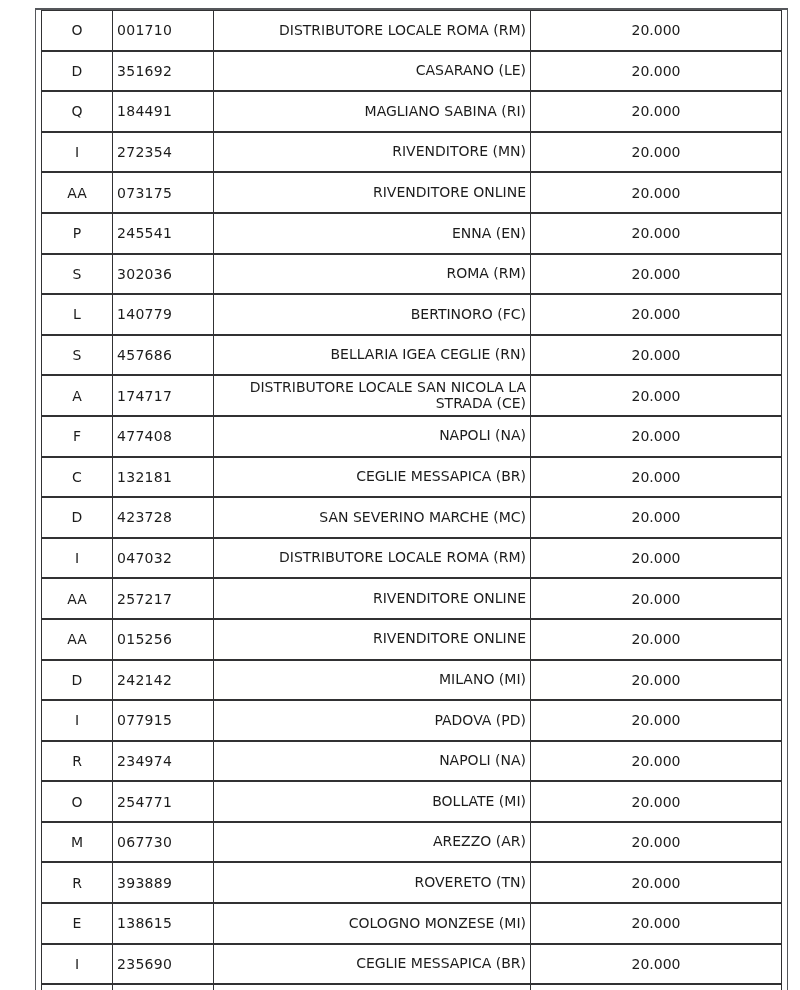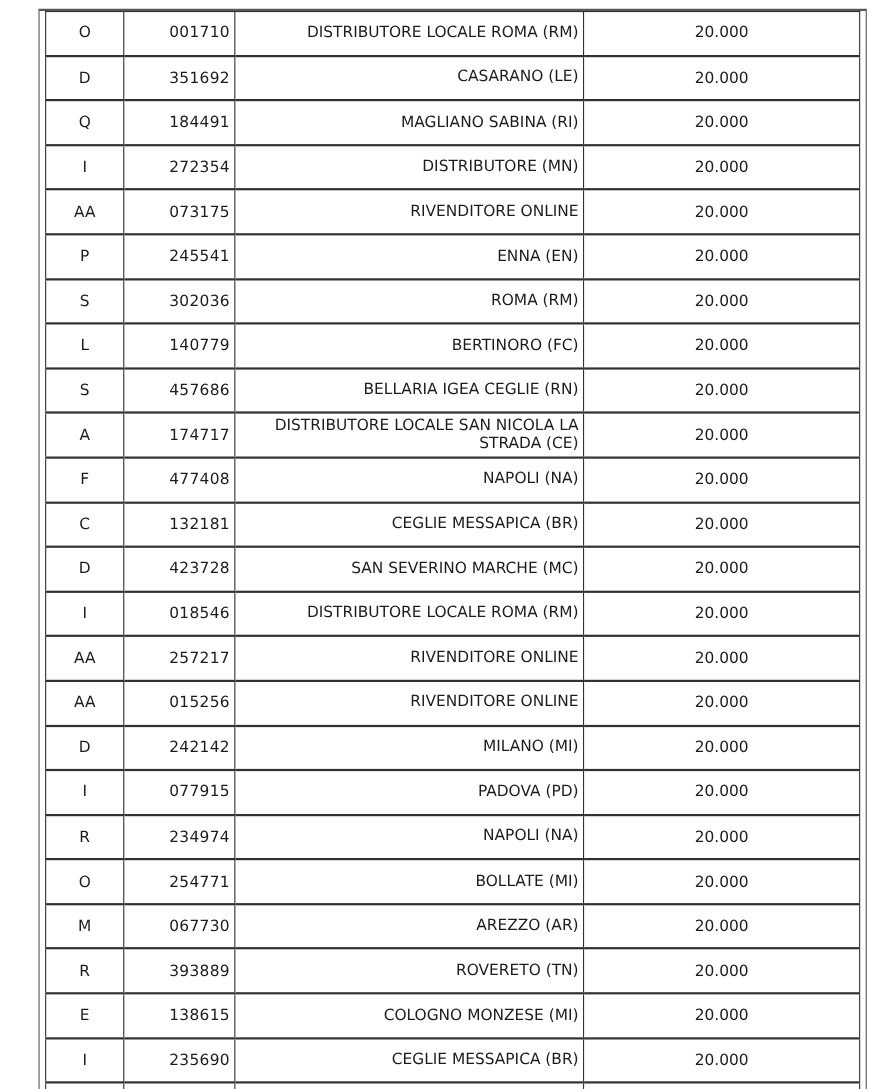--- a/index.html
+++ b/index.html
@@ -34,21 +34,21 @@
   }
   table.winners td {
     border: solid #313133;
     border-width: 1px 1px 2px 1px;
     height: 36.6px;
     padding: 1px 4px;
     vertical-align: middle;
     overflow: hidden;
   }
   td.cell-letter   { width: 62px;  text-align: center; }
-  td.cell-code     { width: 92px;  text-align: right; letter-spacing: 0.3px; }
+  td.cell-code     { width: 92px;  text-align: left; letter-spacing: 0.3px; }
   td.cell-location { width: 308px; text-align: right; padding-left: 6px; line-height: 15.5px; }
   td.cell-prize    { text-align: center; padding-left: 6px; }
 </style>
 </head>
 <body>
 
 <div class="table-frame">
   <table class="winners">
     <tbody id="rows-container">
         <tr>
@@ -65,21 +65,21 @@
         </tr>
         <tr>
           <td class="cell-letter">Q</td>
           <td class="cell-code">184491</td>
           <td class="cell-location">MAGLIANO SABINA (RI)</td>
           <td class="cell-prize">20.000</td>
         </tr>
         <tr>
           <td class="cell-letter">I</td>
           <td class="cell-code">272354</td>
-          <td class="cell-location">DISTRIBUTORE (MN)</td>
+          <td class="cell-location">RIVENDITORE (MN)</td>
           <td class="cell-prize">20.000</td>
         </tr>
         <tr>
           <td class="cell-letter">AA</td>
           <td class="cell-code">073175</td>
           <td class="cell-location">RIVENDITORE ONLINE</td>
           <td class="cell-prize">20.000</td>
         </tr>
         <tr>
           <td class="cell-letter">P</td>
@@ -124,21 +124,21 @@
           <td class="cell-prize">20.000</td>
         </tr>
         <tr>
           <td class="cell-letter">D</td>
           <td class="cell-code">423728</td>
           <td class="cell-location">SAN SEVERINO MARCHE (MC)</td>
           <td class="cell-prize">20.000</td>
         </tr>
         <tr>
           <td class="cell-letter">I</td>
-          <td class="cell-code">018546</td>
+          <td class="cell-code">047032</td>
           <td class="cell-location">DISTRIBUTORE LOCALE ROMA (RM)</td>
           <td class="cell-prize">20.000</td>
         </tr>
         <tr>
           <td class="cell-letter">AA</td>
           <td class="cell-code">257217</td>
           <td class="cell-location">RIVENDITORE ONLINE</td>
           <td class="cell-prize">20.000</td>
         </tr>
         <tr>

